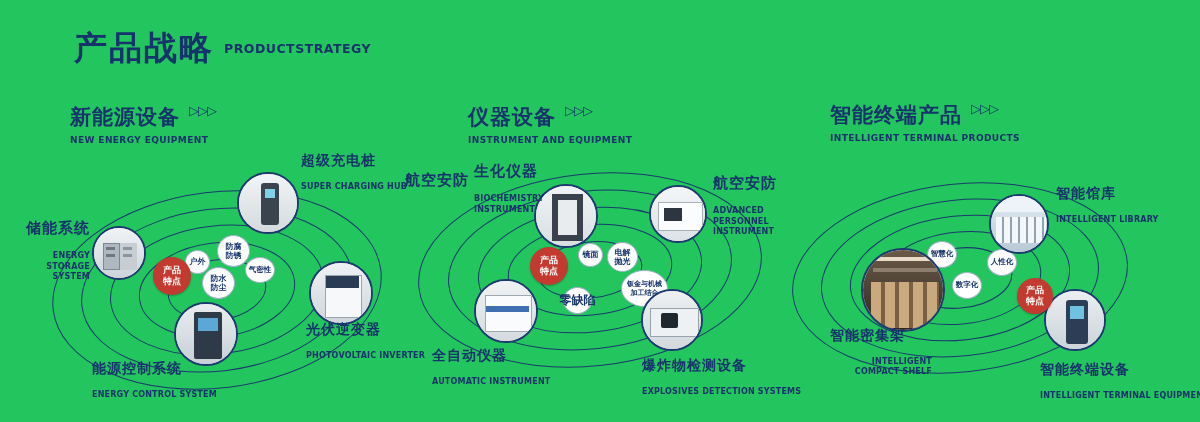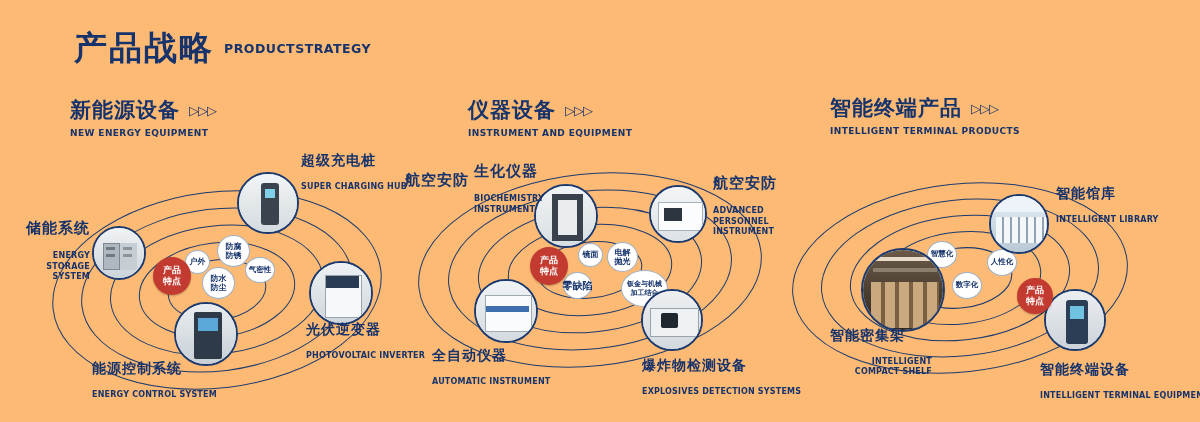--- a/index.html
+++ b/index.html
@@ -1,28 +1,28 @@
 <!DOCTYPE html>
 <html><head>
 <meta charset="utf-8">
 <style>
   * { margin:0; padding:0; box-sizing:border-box; }
   body { font-family:"DejaVu Sans","Liberation Sans",sans-serif; background:#ffffff; }
-  .canvas { position:relative; width:1200px; height:422px; background:#fdba74; overflow:hidden; color:#16336b; }
+  .canvas { position:relative; width:1200px; height:422px; background:#22c55e; overflow:hidden; color:#16336b; }
   .sec { position:absolute; inset:0; }
 
   
   .header-row { position:absolute; left:74px; top:26px; display:flex; align-items:center; }
   .main-title { font-size:33px; font-weight:900; letter-spacing:2px; color:#16336b; }
   .sub-stack { display:flex; margin-left:10px; font-size:12.5px; font-weight:800; line-height:1.05; letter-spacing:.5px; color:#16336b; }
   .tagline { font-size:27px; font-weight:900; letter-spacing:2px; margin-left:42px; color:#16336b; }
 
   
   .sec-head { position:absolute; }
-  .sec-title-row { display:flex; align-items:center; }
+  .sec-title-row { display:flex; align-items:flex-start;margin-top:7px; }
   .sec-title { font-size:21px; font-weight:800; letter-spacing:1px; }
   .arrows { font-size:13px; font-weight:700; margin-left:9px; letter-spacing:-1px; }
   .sec-sub { font-size:9px; font-weight:700; letter-spacing:.4px; margin-top:4px; white-space:nowrap; }
 
   
   .orbits { position:absolute; z-index:1; }
 
   
   .pcircle { position:absolute; z-index:3; border:2px solid #1c3a6e; border-radius:50%; overflow:hidden; background:#e8edf1; }
   .ph { position:absolute; inset:0; }
@@ -209,21 +209,21 @@
 
     <div class="badge" style="left:530px;top:247px;width:38px;height:38px">
         <span>产品特点</span>
       </div>
     <div class="bubble" style="left:578px;top:243px;width:25px;height:24px">
         <span class="nw">镜面</span>
       </div>
     <div class="bubble" style="left:607px;top:242px;width:31px;height:30px">
         <span class="w2">电解抛光</span>
       </div>
-    <div class="bubble" style="left:563px;top:272px;width:29px;height:27px;font-size:10px">
+    <div class="bubble" style="left:563px;top:287px;width:29px;height:27px;font-size:12px">
         <span class="nw">零缺陷</span>
       </div>
     <div class="bubble" style="left:621px;top:270px;width:47px;height:37px;font-size:7px">
         <span>钣金与机械加工结合</span>
       </div>
 
     <div class="cn-only" style="left:405px;top:171px">航空安防</div>
     <div class="label" style="left:474px;top:163px;width:80px">
       <div class="cn">生化仪器</div>
       <div class="en wrap">BIOCHEMISTRY INSTRUMENT</div>

